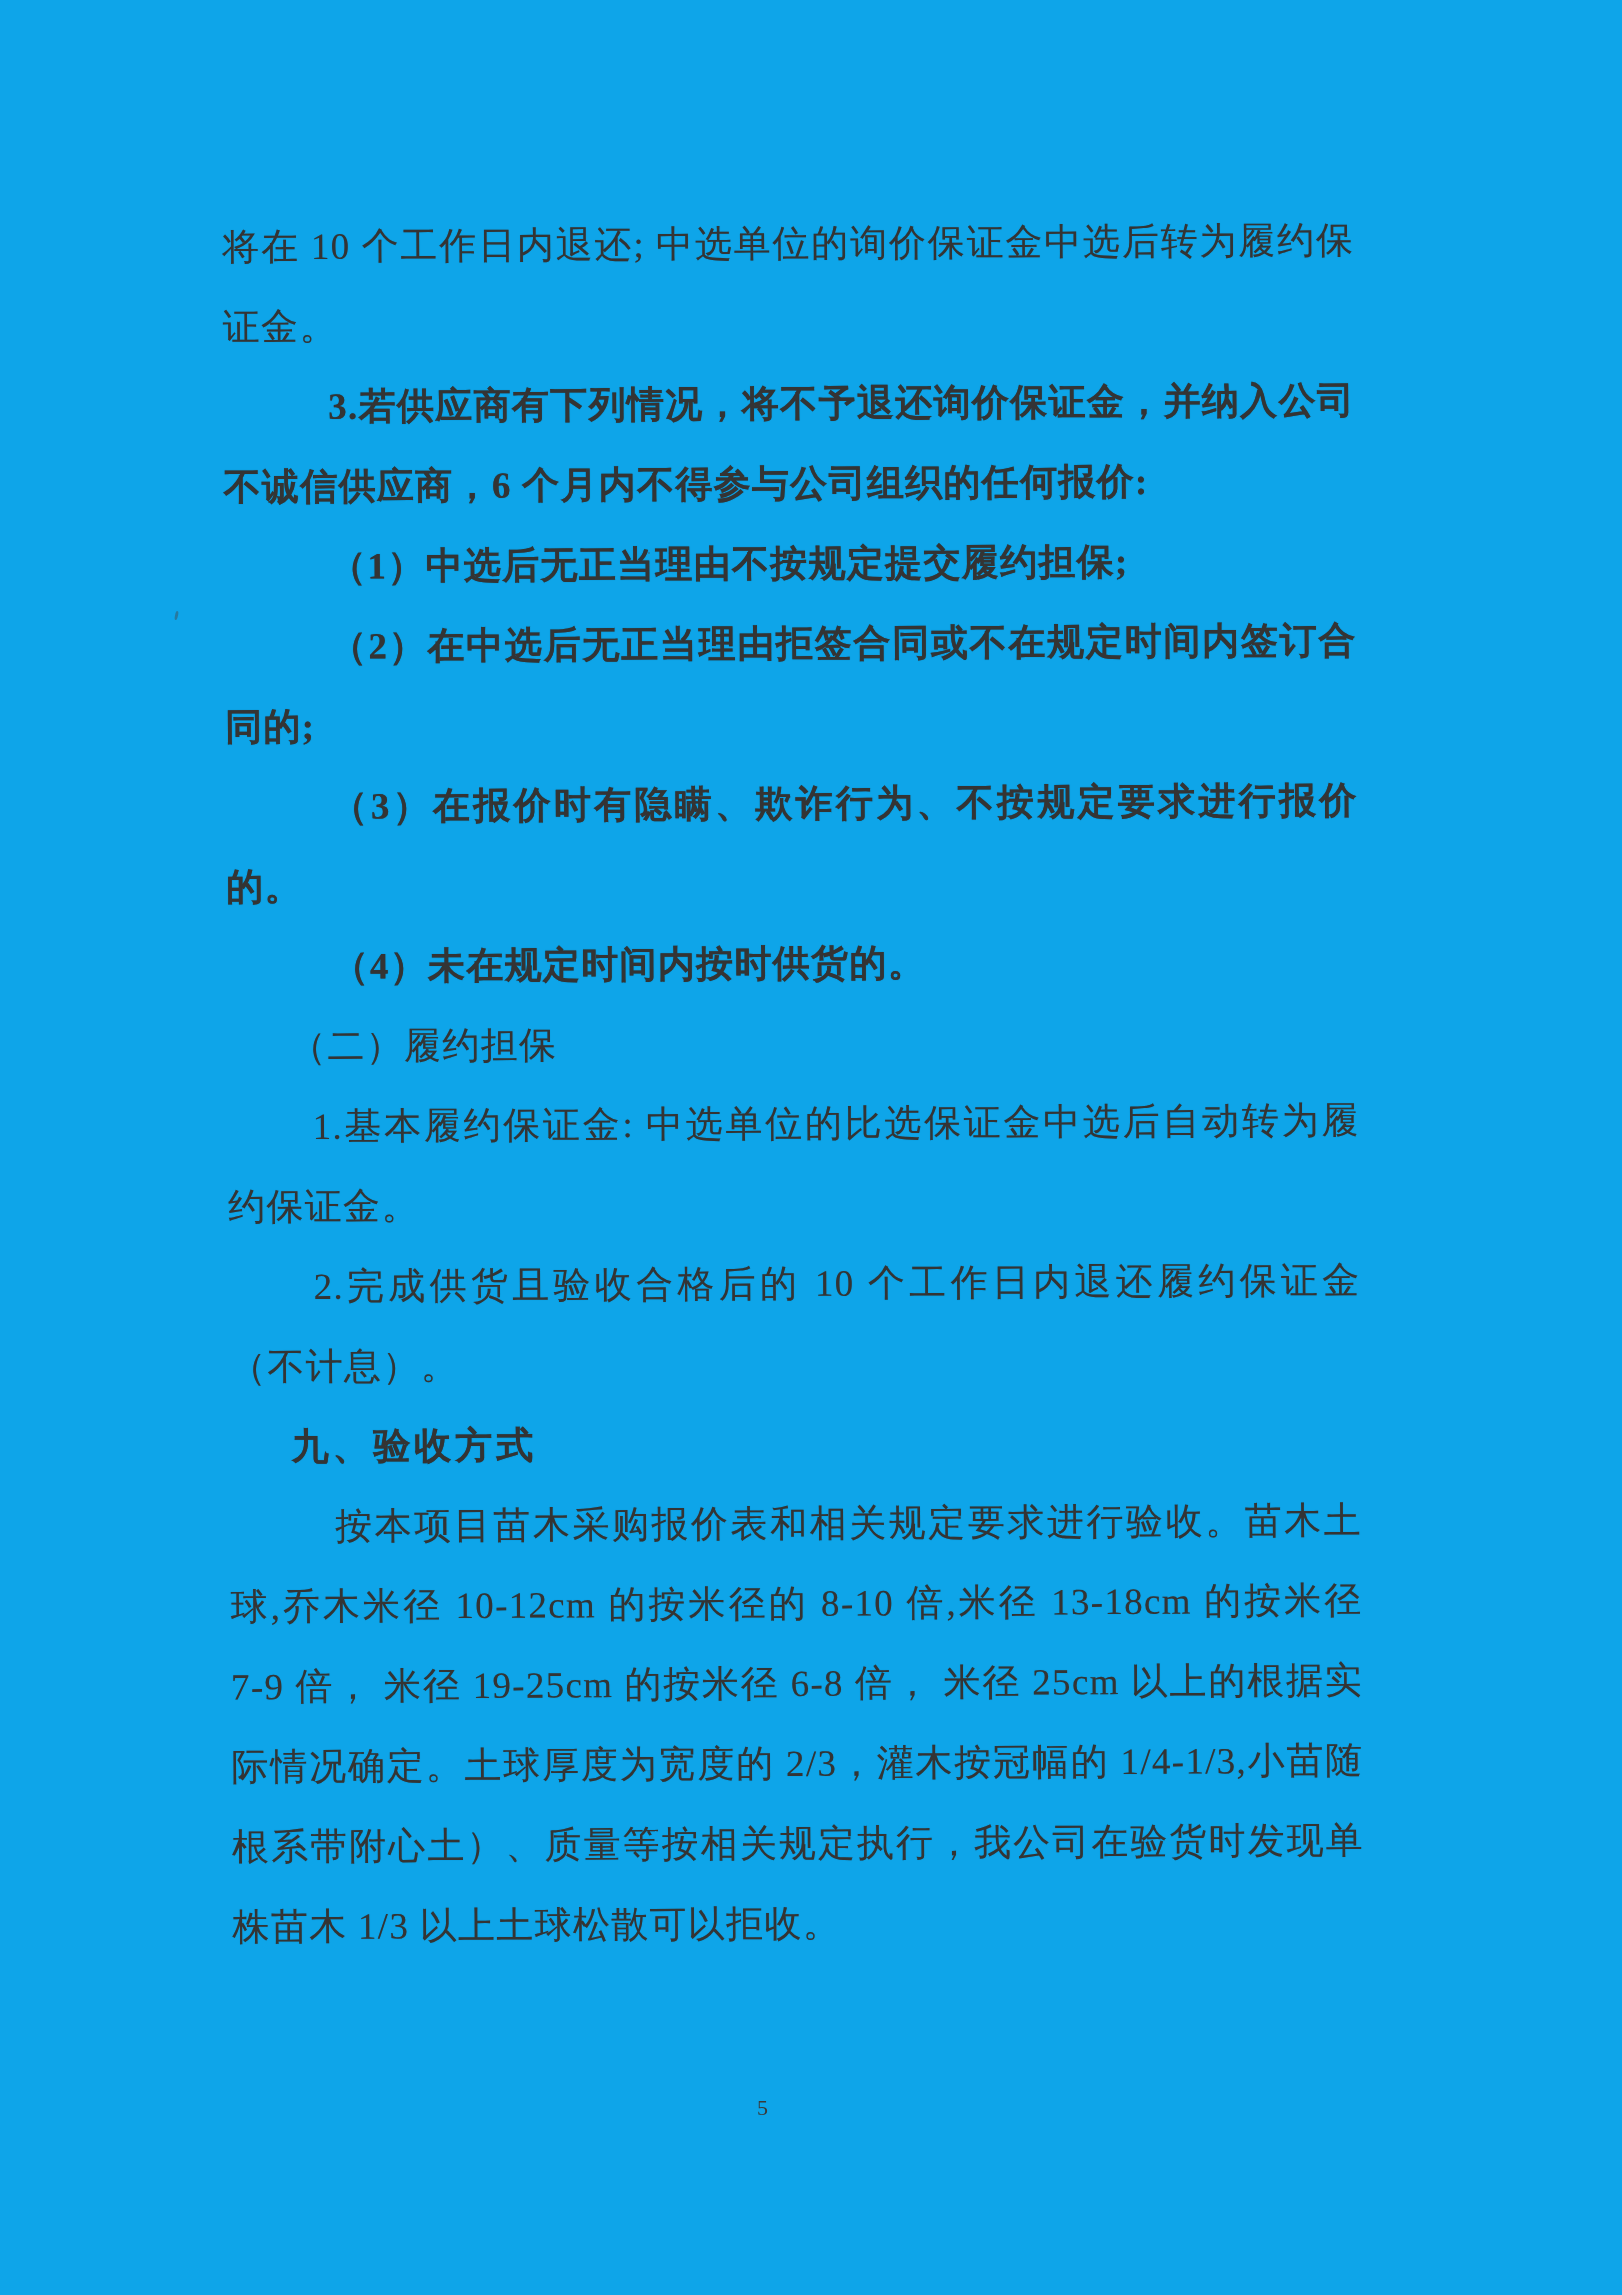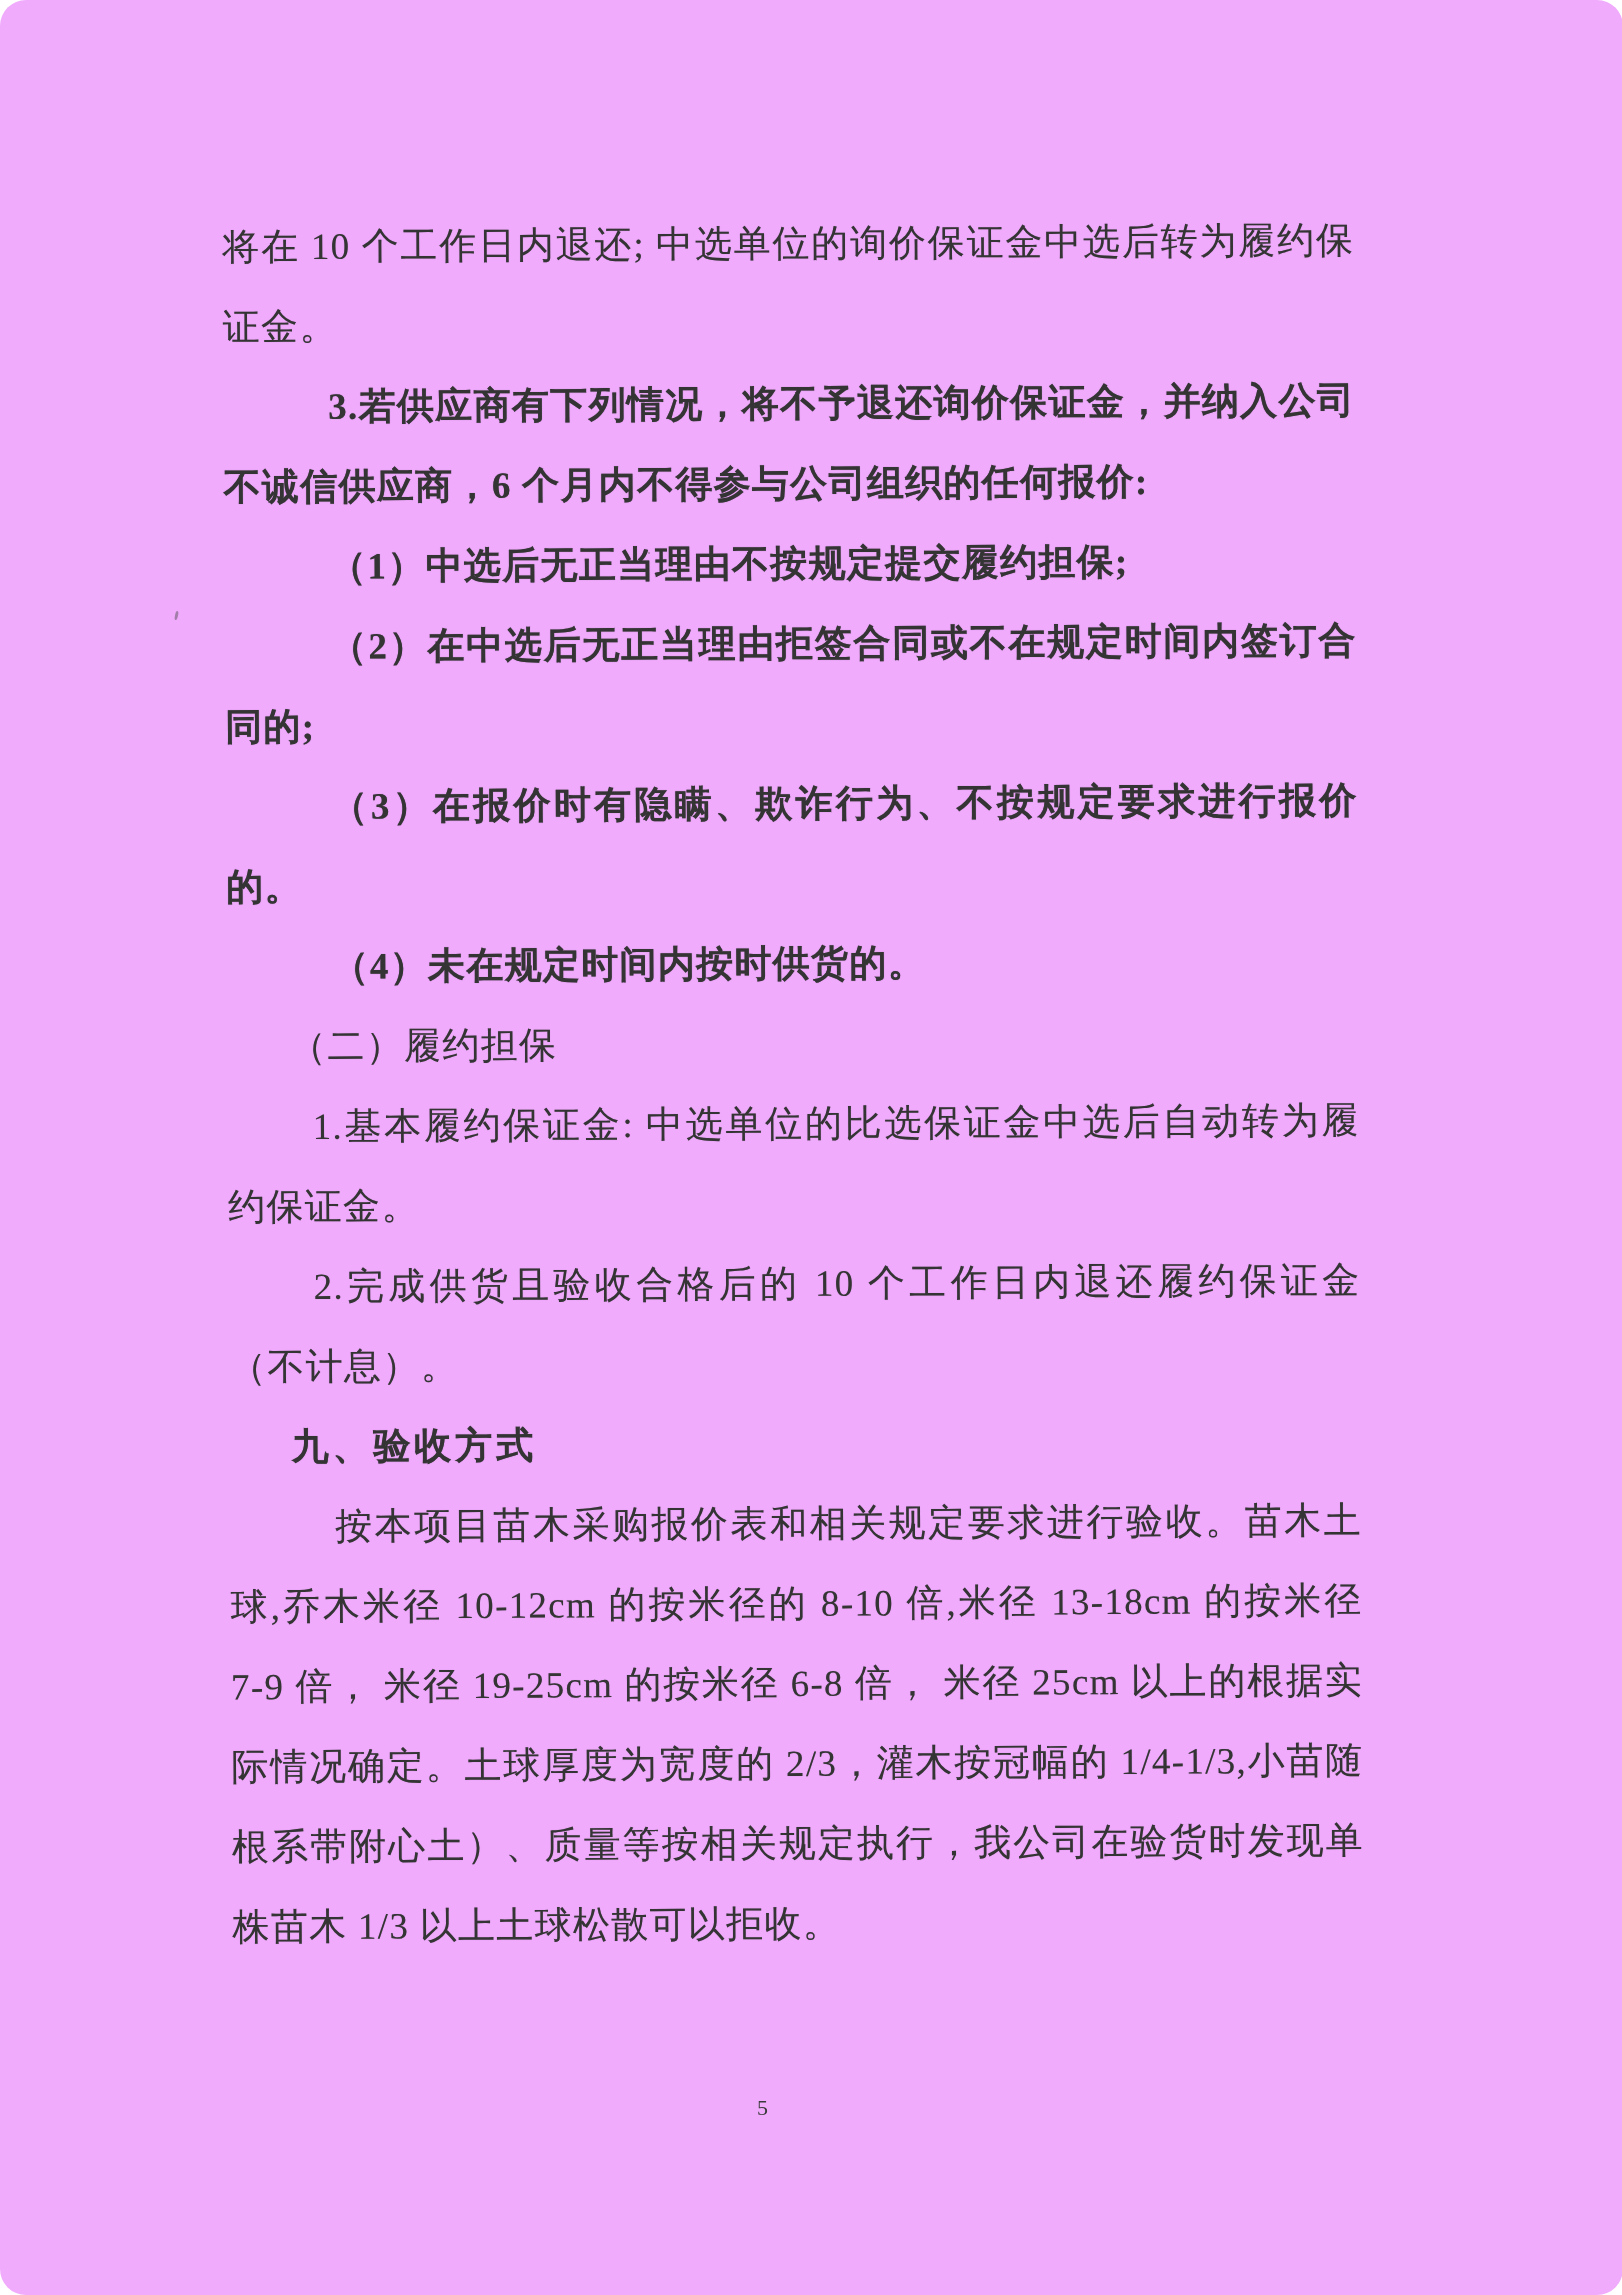--- a/index.html
+++ b/index.html
@@ -11,22 +11,21 @@
     position: relative;
     width: 1623px;
     height: 2295px;
     overflow: hidden;
     font-family: "Liberation Serif", "DejaVu Serif", serif;
     color: #2e2e2e;
   }
   .sheet {
     position: absolute;
     inset: 0;
-    background: #f0abfc;
-    border-radius: 26px;
+    background: #0ea5e9;
   }
   
   .text-block {
     position: absolute;
     left: 222px;
     top: 204px;
     width: 1132px;
     transform: rotate(-0.35deg);
     transform-origin: 50% 0;
   }

